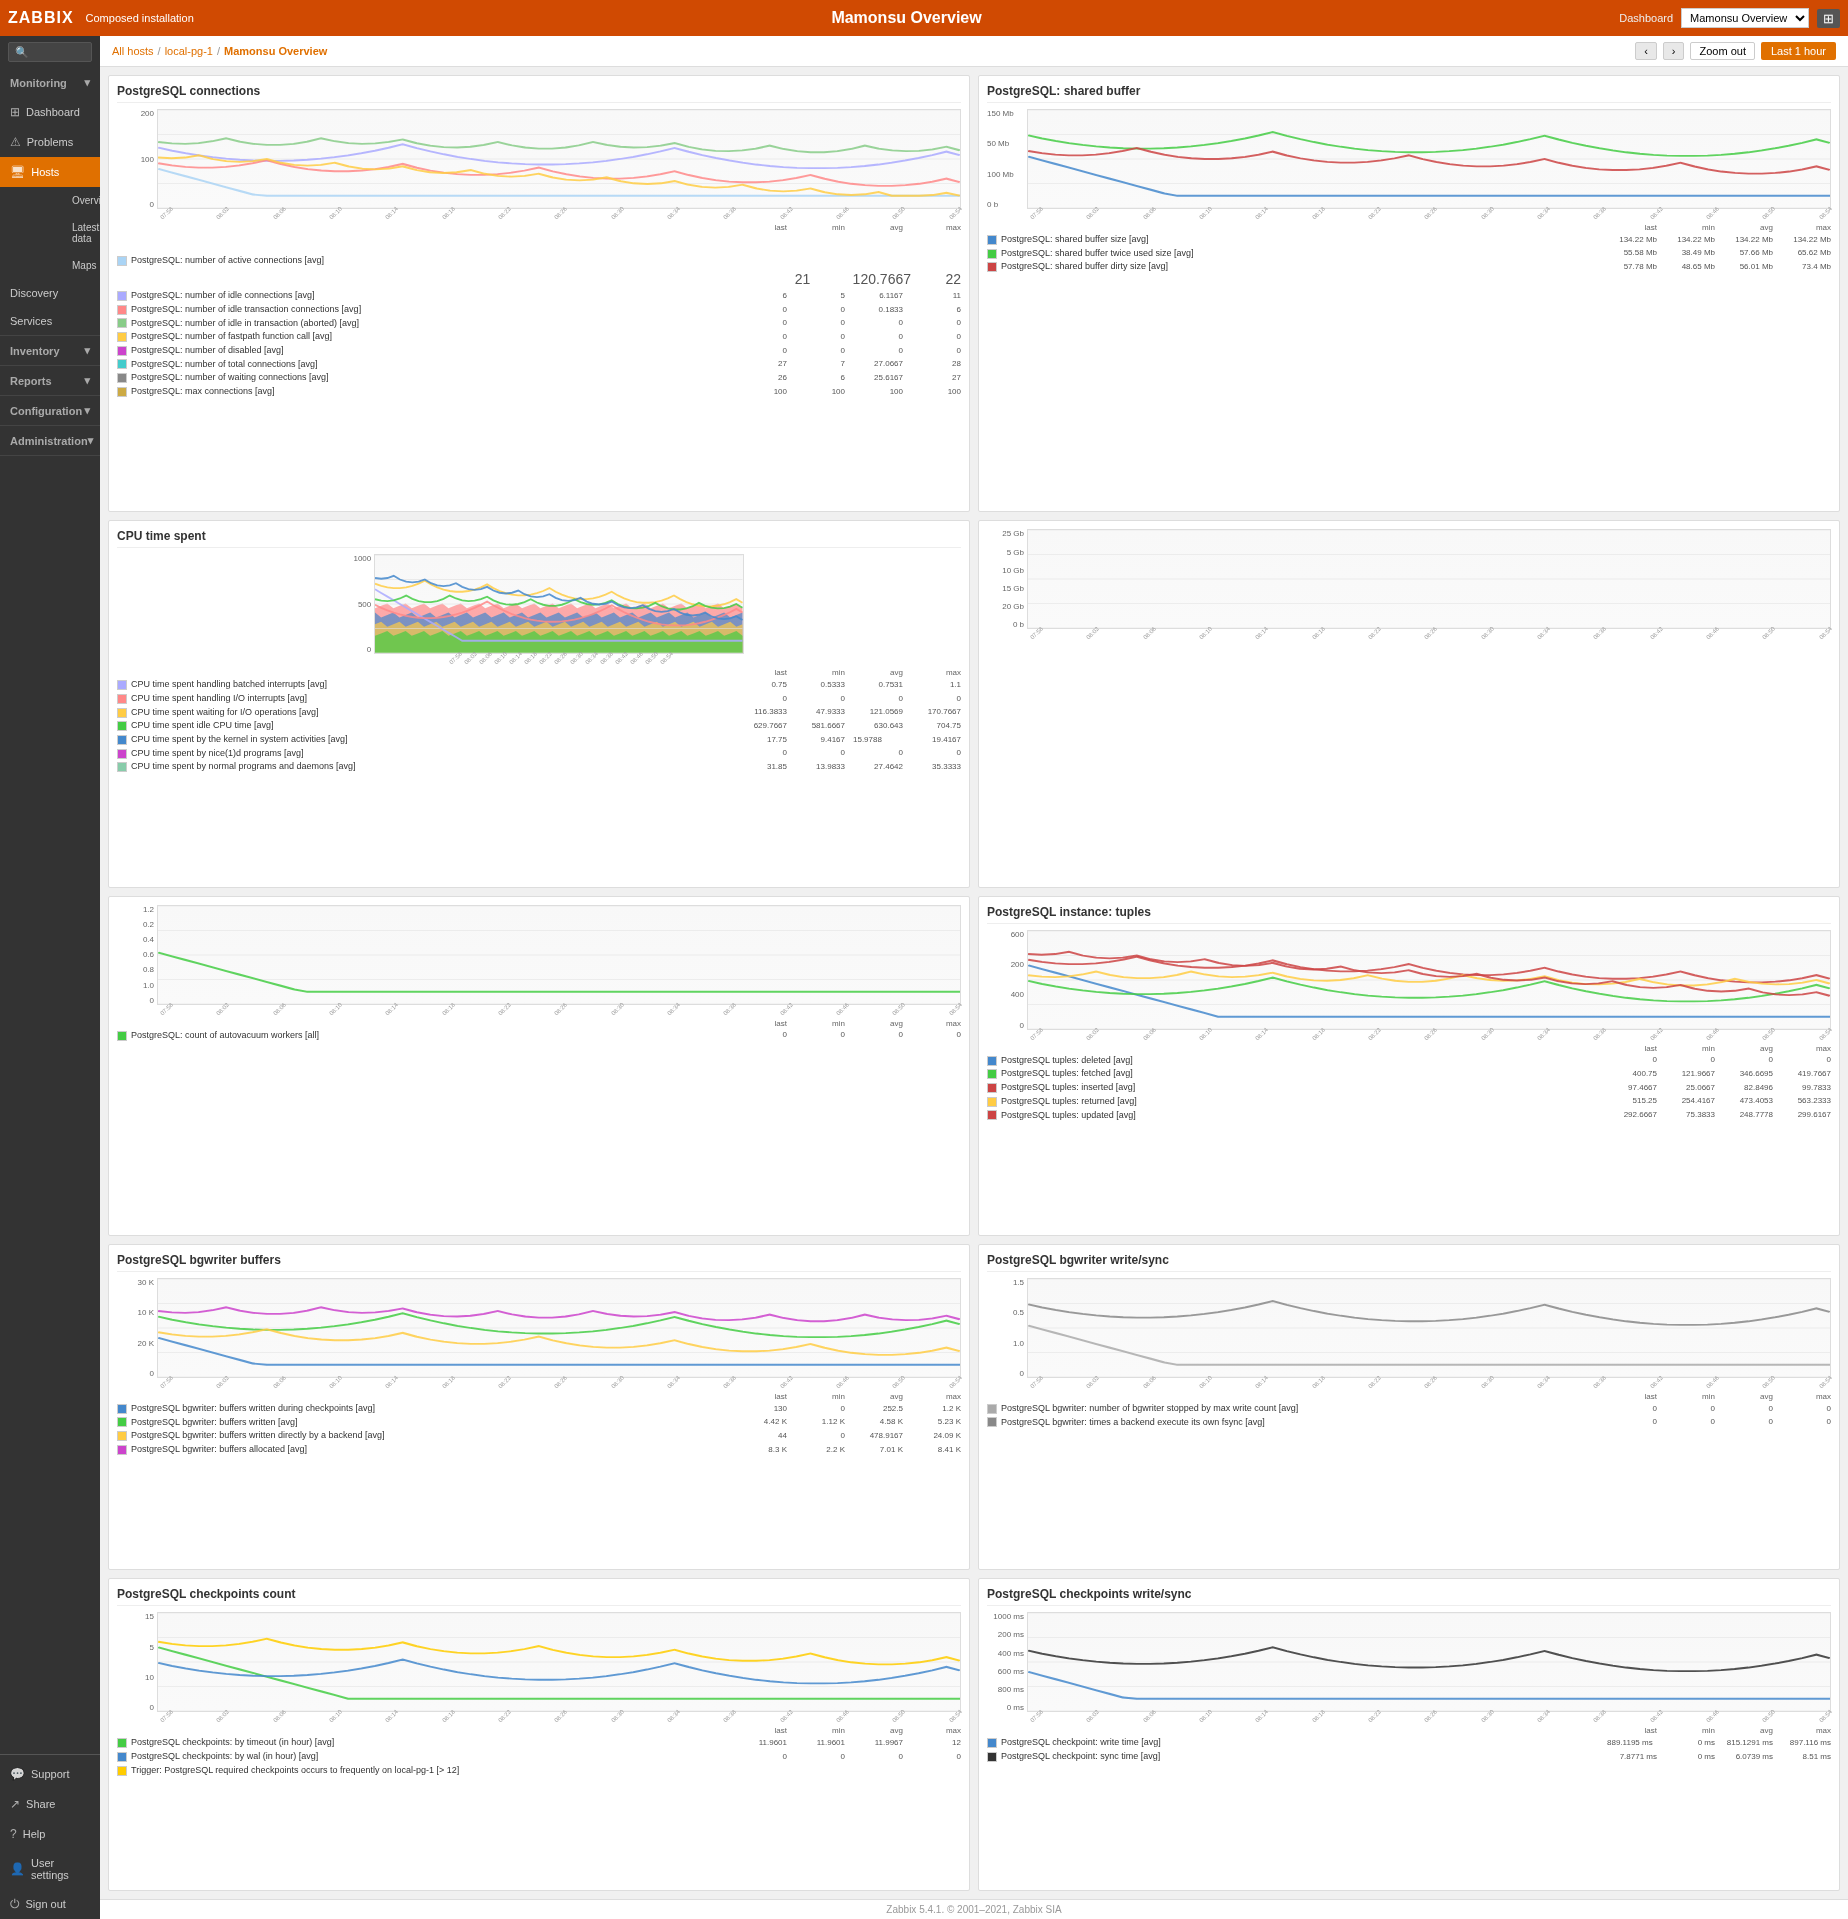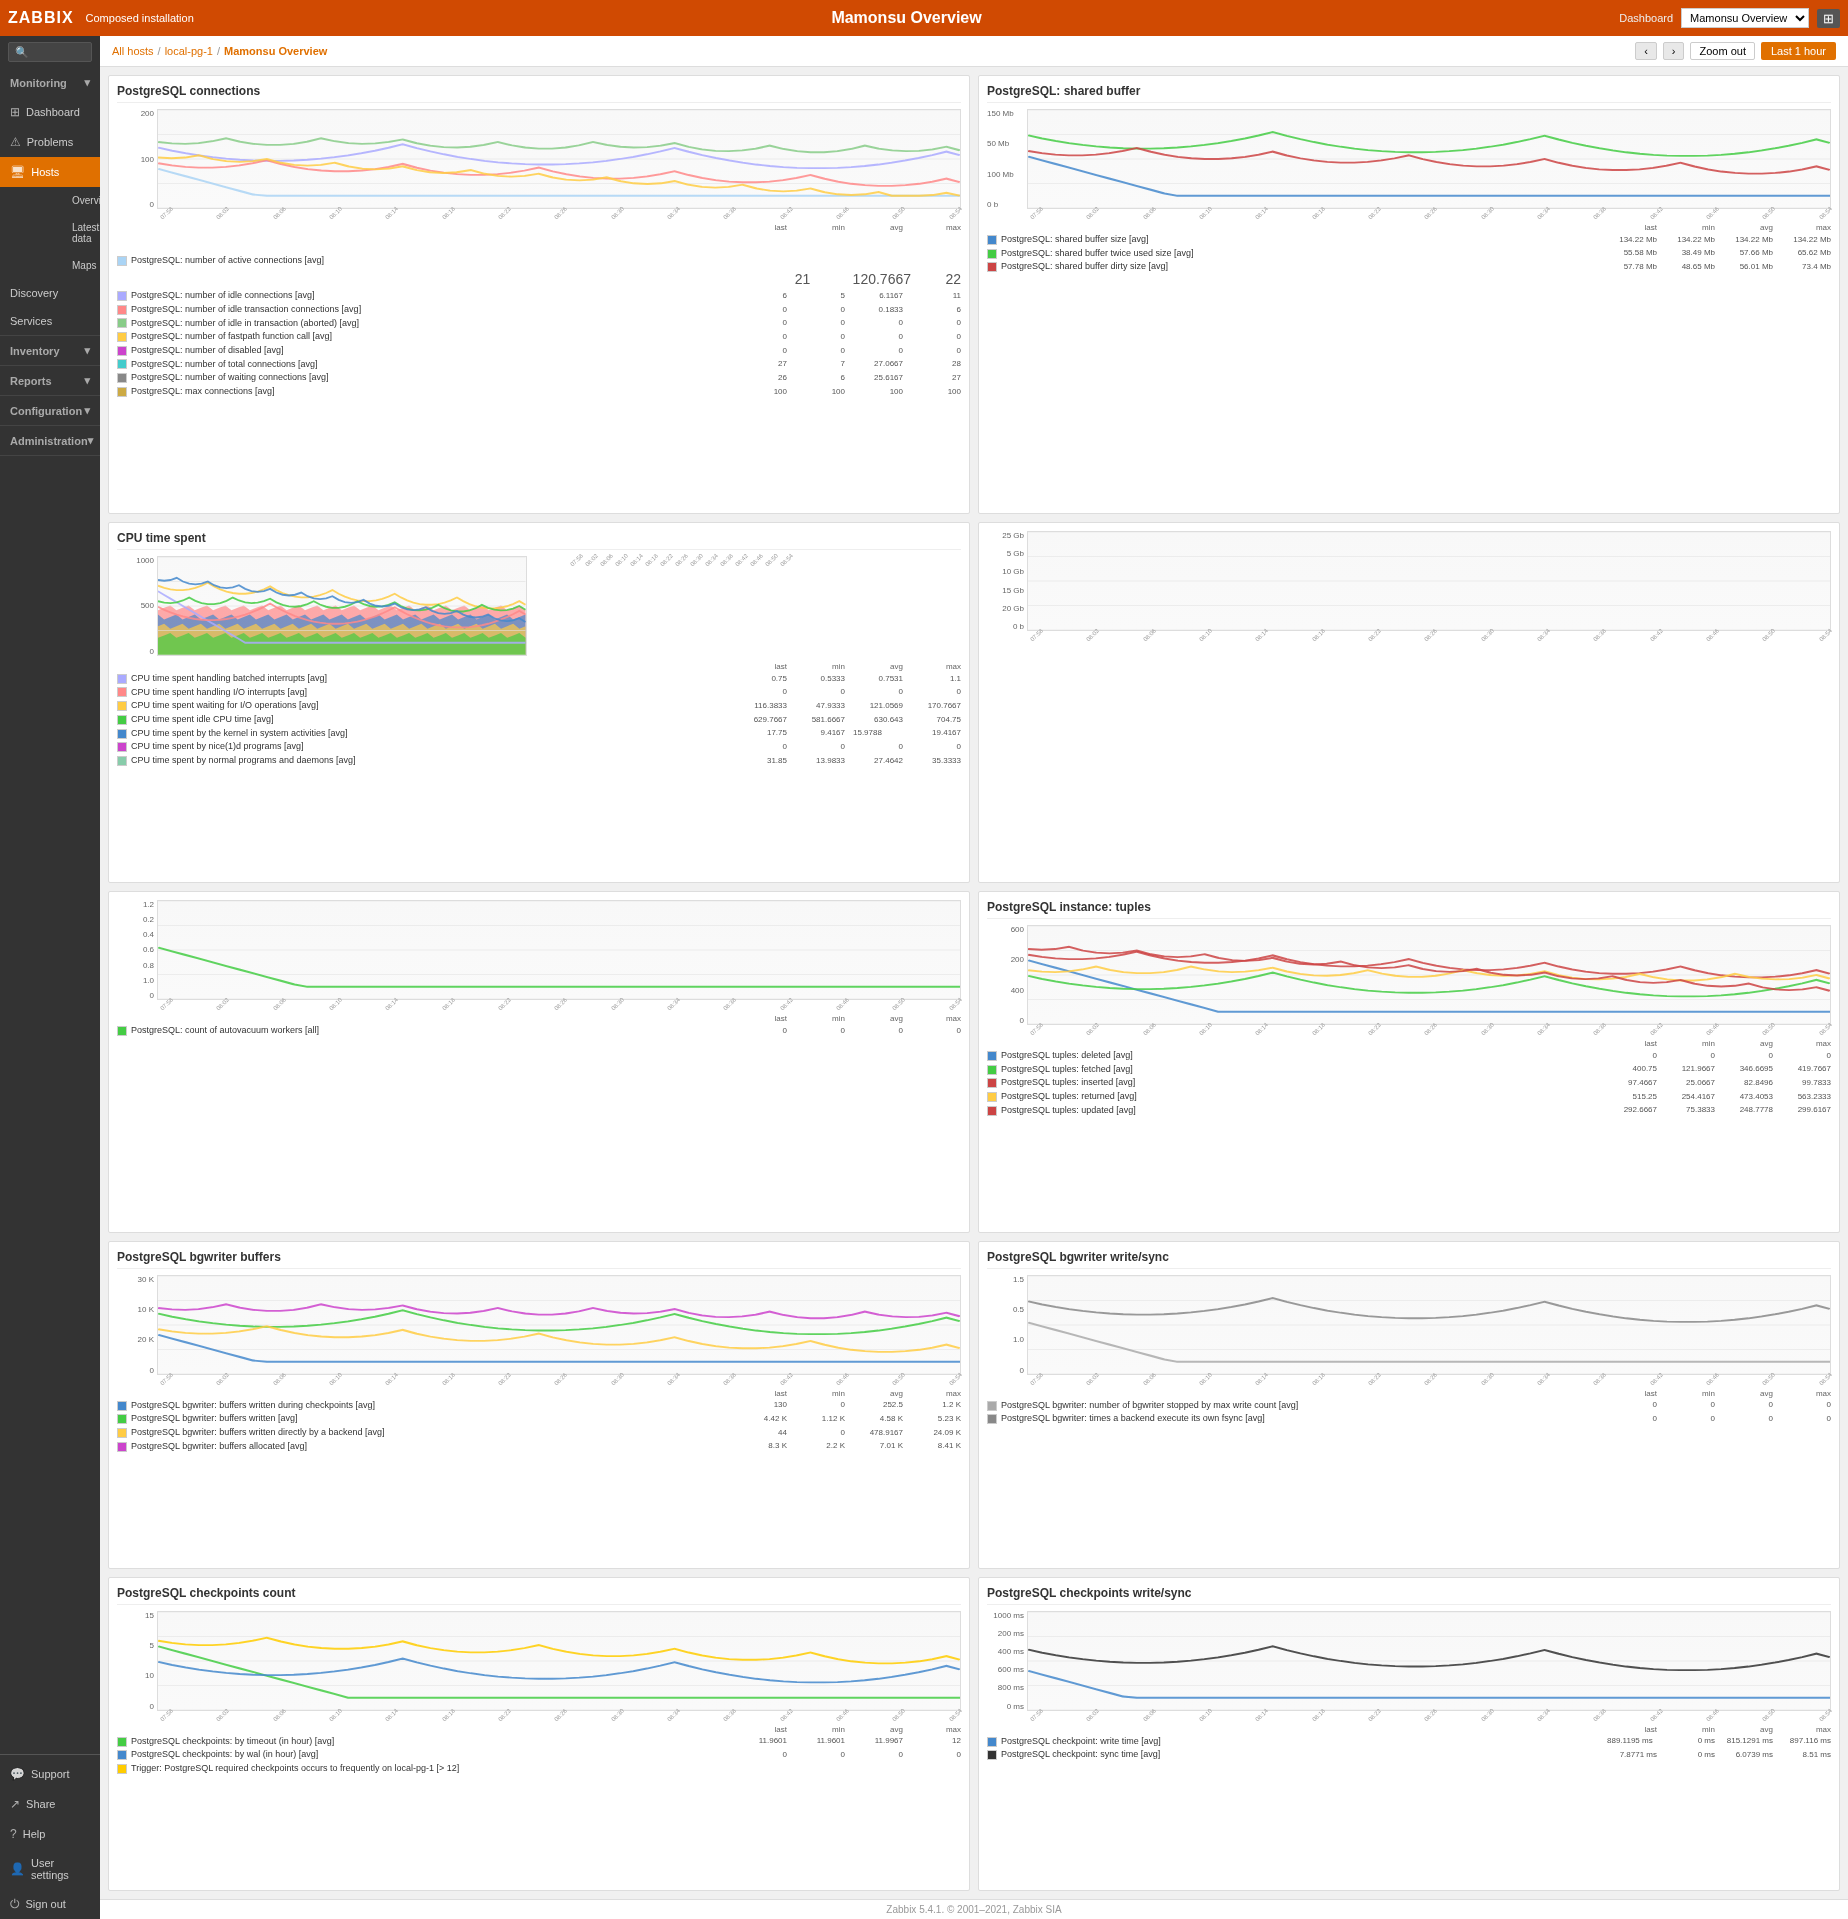--- a/index.html
+++ b/index.html
@@ -406,21 +406,21 @@
                 <span style="min-width: 50px; text-align: right;">57.78 Mb</span>
                 <span style="min-width: 50px; text-align: right;">48.65 Mb</span>
                 <span style="min-width: 50px; text-align: right;">56.01 Mb</span>
                 <span style="min-width: 50px; text-align: right;">73.4 Mb</span>
               </div>
             </div>
           </div>
         </div>
         <div class="widget">
           <div class="widget-title">CPU time spent</div>
-          <div style="display: flex; flex-direction: row; width: 100%;">
+          <div style="display: flex; flex-direction: column; width: 100%; align-items: center;">
             <div style="display: flex; height: 100px; position: relative;">
               <div style="display: flex; flex-direction: column; justify-content: space-between; font-size: 8px; color: rgb(102, 102, 102); text-align: right; padding-right: 3px; width: 40px; flex-shrink: 0;">
                 <span>1000</span>
                 <span>500</span>
                 <span>0</span>
               </div>
               <div style="flex: 1 1 0%; border: 1px solid rgb(221, 221, 221); background: linear-gradient(rgb(248, 248, 248), rgb(250, 250, 250)); overflow: hidden; position: relative;"><svg width="100%" height="100%" viewBox="0 0 300 80" preserveAspectRatio="none">
                   <polygon points="0,80 0,43.5 5,41.5 10,39.5 15,43.5 20,41.5 25,39.5 30,43.5 35,41.5 40,39.5 45,43.5 50,41.5 54.99999999999999,39.5 60,43.5 65,41.5 70,39.5 75,43.5 80,41.5 85,39.5 90,43.5 95,41.5 100,39.5 105,43.5 109.99999999999999,41.5 115.00000000000001,39.5 120,43.5 125,41.5 130,39.5 135,43.5 140,41.5 145,39.5 150,43.5 155.00000000000003,41.5 160,39.5 165,43.5 170,41.5 175,39.5 180,43.5 185,41.5 190,39.5 195,43.5 200,41.5 205,39.5 210,43.5 215,41.5 219.99999999999997,39.5 225,43.5 230.00000000000003,41.5 235,39.5 240,43.5 245,41.5 250,39.5 255,43.5 260,41.5 265,39.5 270,43.5 275,41.5 280,39.5 285,43.5 290,41.5 295,39.5 300,43.5 300,80" fill="#ff8888" opacity="0.7"></polygon>
                   <polygon points="0,80 0,47 5,51 10,49 15,47 20,51 25,49 30,47 35,51 40,49 45,47 50,51 54.99999999999999,49 60,47 65,51 70,49 75,47 80,51 85,49 90,47 95,51 100,49 105,47 109.99999999999999,51 115.00000000000001,49 120,47 125,51 130,49 135,47 140,51 145,49 150,47 155.00000000000003,51 160,49 165,47 170,51 175,49 180,47 185,51 190,49 195,47 200,51 205,49 210,47 215,51 219.99999999999997,49 225,47 230.00000000000003,51 235,49 240,47 245,51 250,49 255,47 260,51 265,49 270,47 275,51 280,49 285,47 290,51 295,49 300,47 300,80" fill="#4488cc" opacity="0.7"></polygon>
                   <polygon points="0,80 0,56.5 5,54.5 10,58.5 15,56.5 20,54.5 25,58.5 30,56.5 35,54.5 40,58.5 45,56.5 50,54.5 54.99999999999999,58.5 60,56.5 65,54.5 70,58.5 75,56.5 80,54.5 85,58.5 90,56.5 95,54.5 100,58.5 105,56.5 109.99999999999999,54.5 115.00000000000001,58.5 120,56.5 125,54.5 130,58.5 135,56.5 140,54.5 145,58.5 150,56.5 155.00000000000003,54.5 160,58.5 165,56.5 170,54.5 175,58.5 180,56.5 185,54.5 190,58.5 195,56.5 200,54.5 205,58.5 210,56.5 215,54.5 219.99999999999997,58.5 225,56.5 230.00000000000003,54.5 235,58.5 240,56.5 245,54.5 250,58.5 255,56.5 260,54.5 265,58.5 270,56.5 275,54.5 280,58.5 285,56.5 290,54.5 295,58.5 300,56.5 300,80" fill="#ffcc44" opacity="0.7"></polygon>

